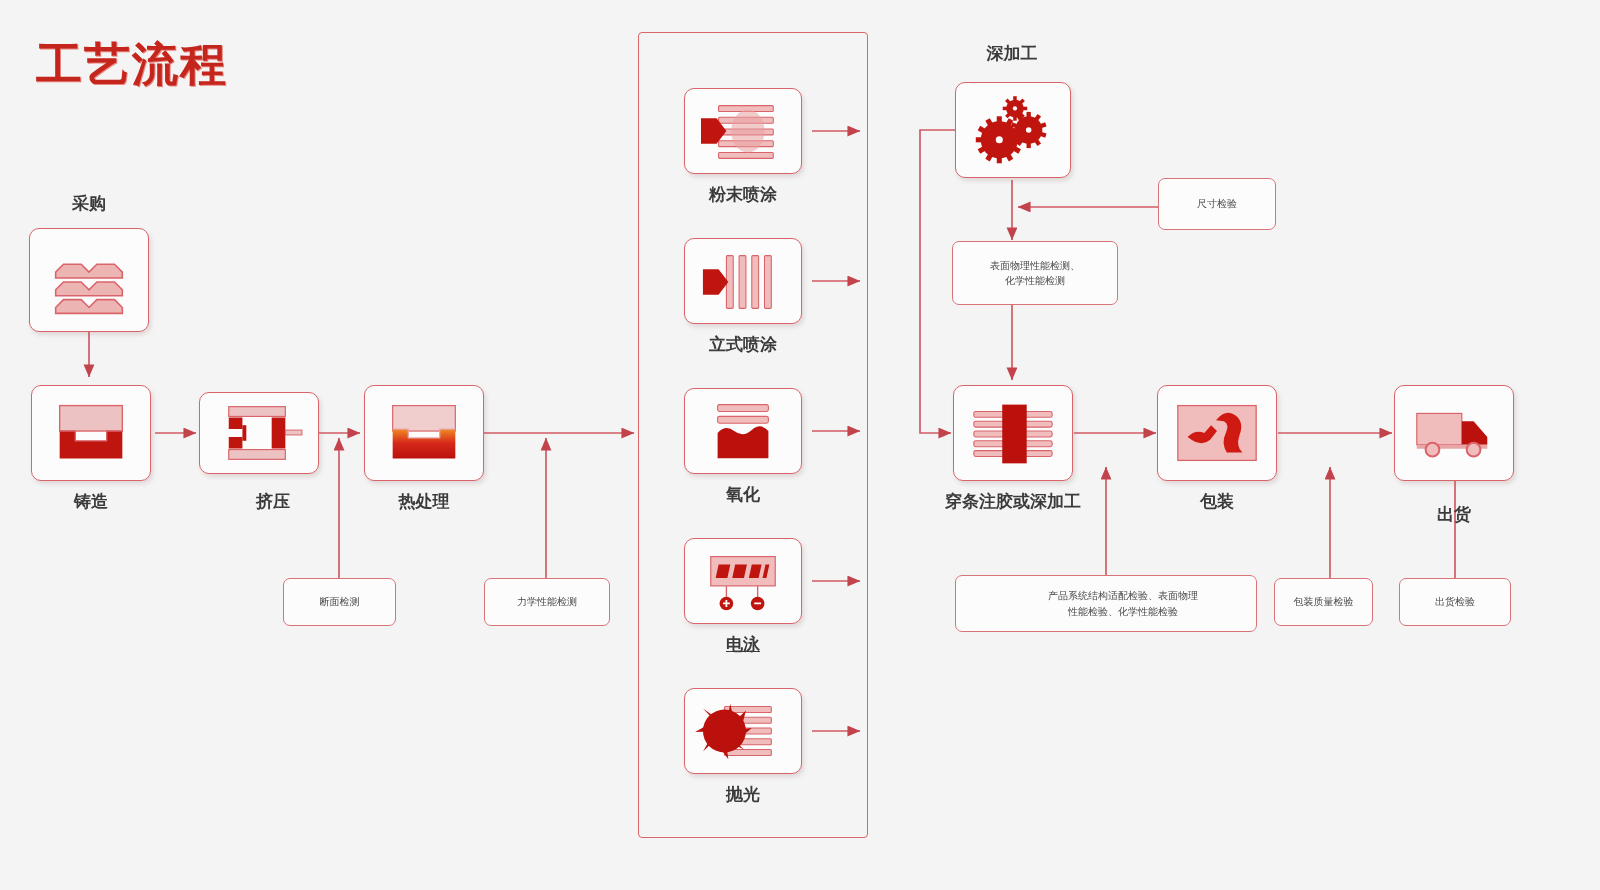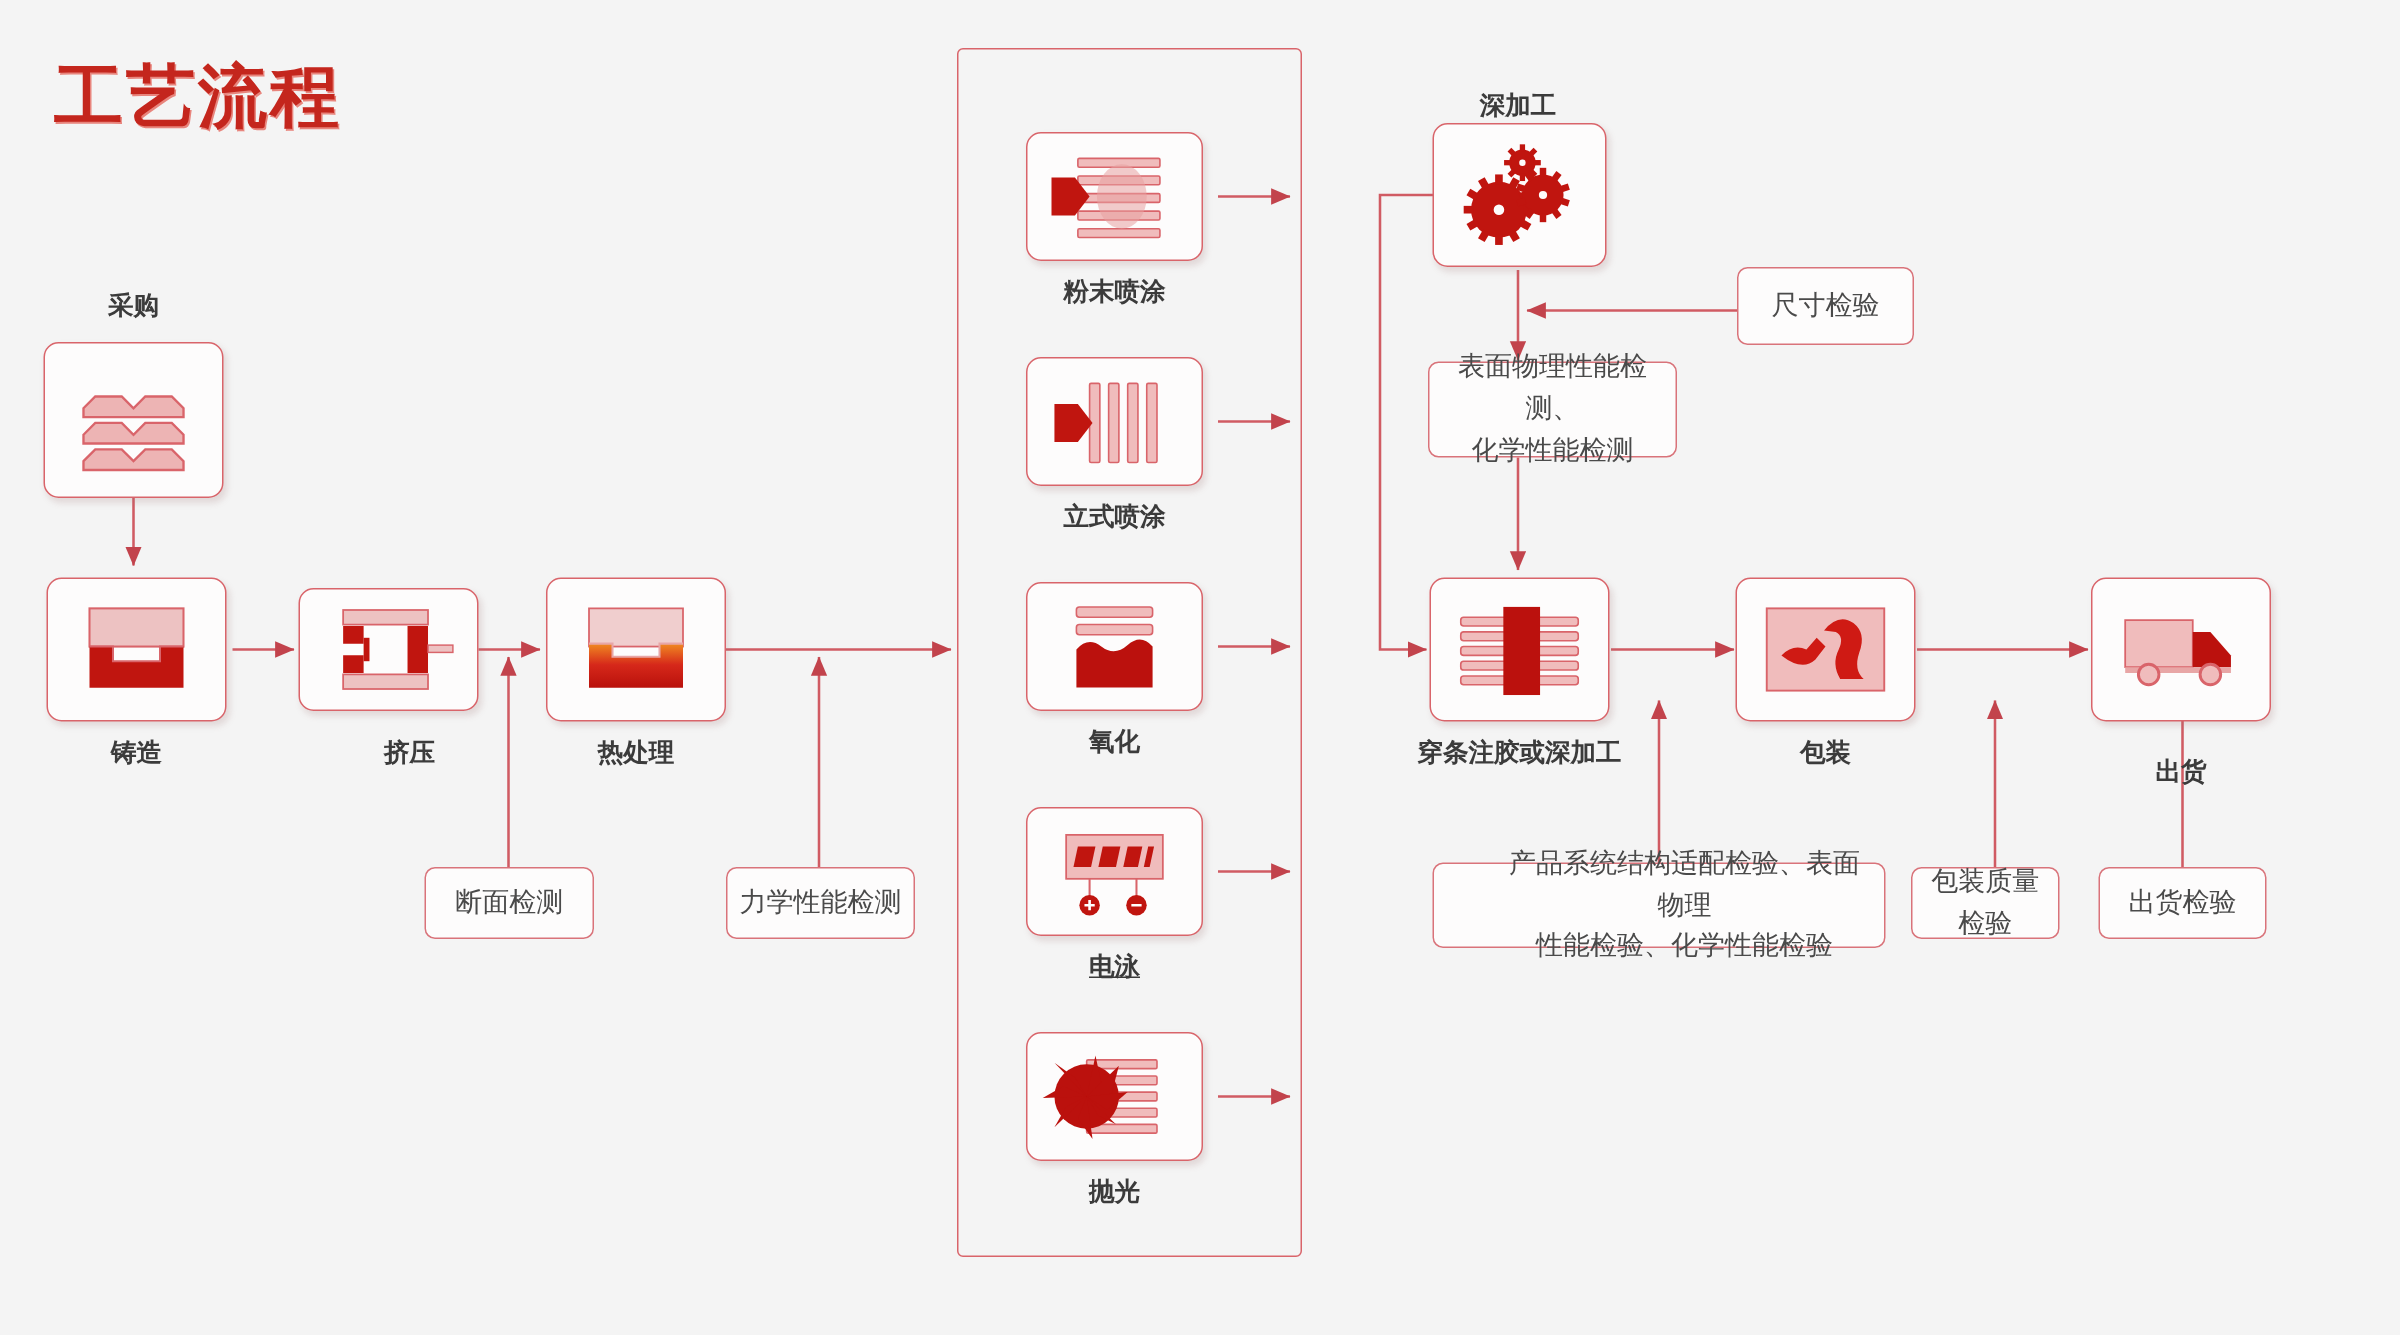--- a/index.html
+++ b/index.html
@@ -45,21 +45,21 @@
     white-space:nowrap;font-family:"DejaVu Sans","Liberation Sans",sans-serif;
   }
   .inspect{
     position:absolute;
     background:#fdfcfc;
     border:1.4px solid #d9737a;
     border-radius:7px;
     box-sizing:border-box;
     display:flex;align-items:center;justify-content:center;
     text-align:center;
-    font-size:18px;
+    font-size:10px;
     color:#4a4a4a;
     line-height:1.55;
     padding:4px 8px;
     font-family:Liberation Serif, serif;
   }
   .group-box{
     position:absolute;
     border:1.8px solid #d9646a;
     border-radius:4px;
     box-sizing:border-box;
@@ -268,21 +268,21 @@
             <path d="M40,43 L18,64 L26,50 Z"></path>
           <path d="M40,43 L10,44 L24,36 Z"></path>
             <path d="M40,43 L18,20 L32,30 Z"></path>
         </g>
       </svg>
     </div>
     <div class="caption" style="left:684px;top:783px;width:118px;">抛光</div>
   </div>
 
   <div class="node">
-    <div class="toplabel" style="left:952px;top:42px;width:120px;margin-top:17px;">深加工</div>
+    <div class="toplabel" style="left:952px;top:42px;width:120px;">深加工</div>
     <div class="card" style="left:955px;top:82px;width:116px;height:96px;">
       <svg class="ico" viewBox="0 0 116 96">
         <g fill="#c0150f">
           <g transform="translate(44,58)">
             <circle r="19"></circle>
             <g>
               <rect x="-2.6" y="-24" width="5.2" height="7"></rect>
               <rect x="-2.6" y="-24" width="5.2" height="7" transform="rotate(30)"></rect>
               <rect x="-2.6" y="-24" width="5.2" height="7" transform="rotate(60)"></rect>
               <rect x="-2.6" y="-24" width="5.2" height="7" transform="rotate(90)"></rect>

